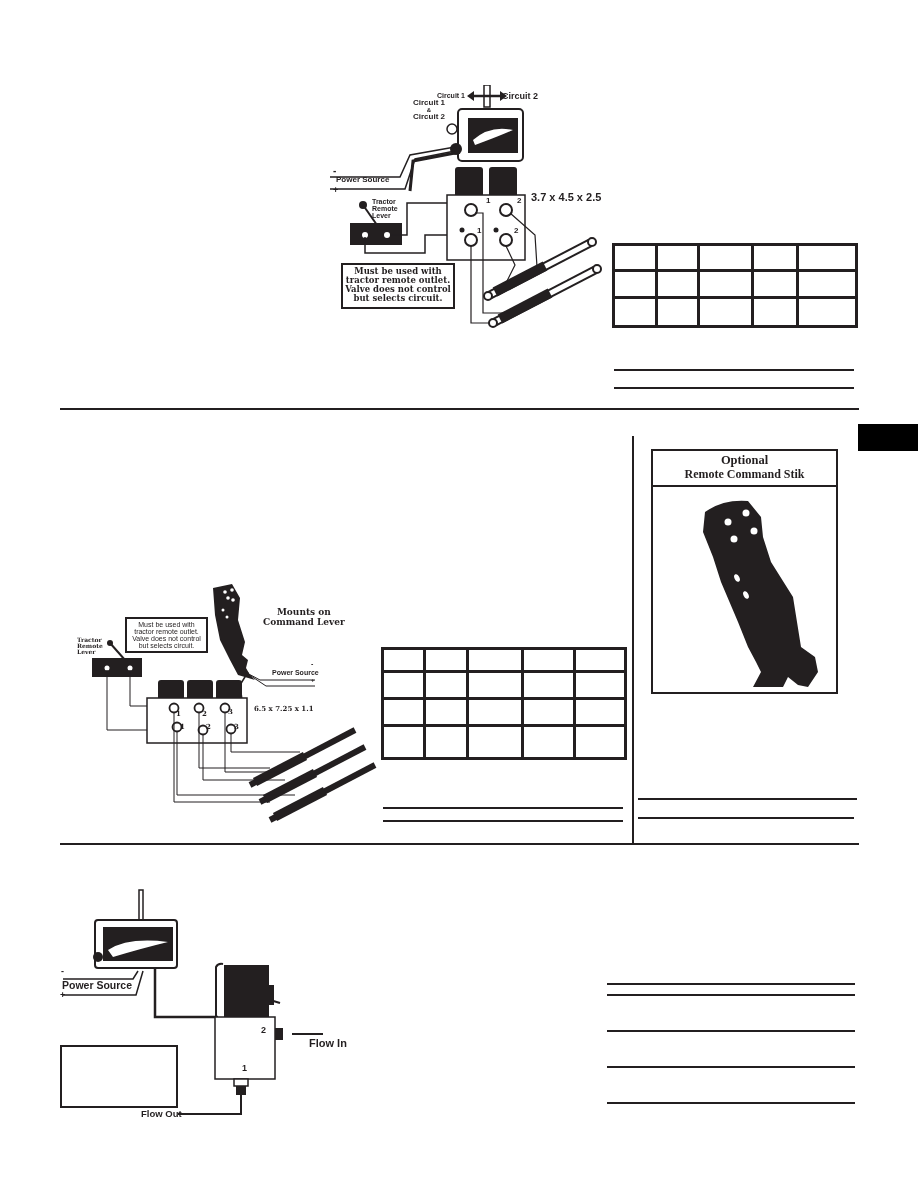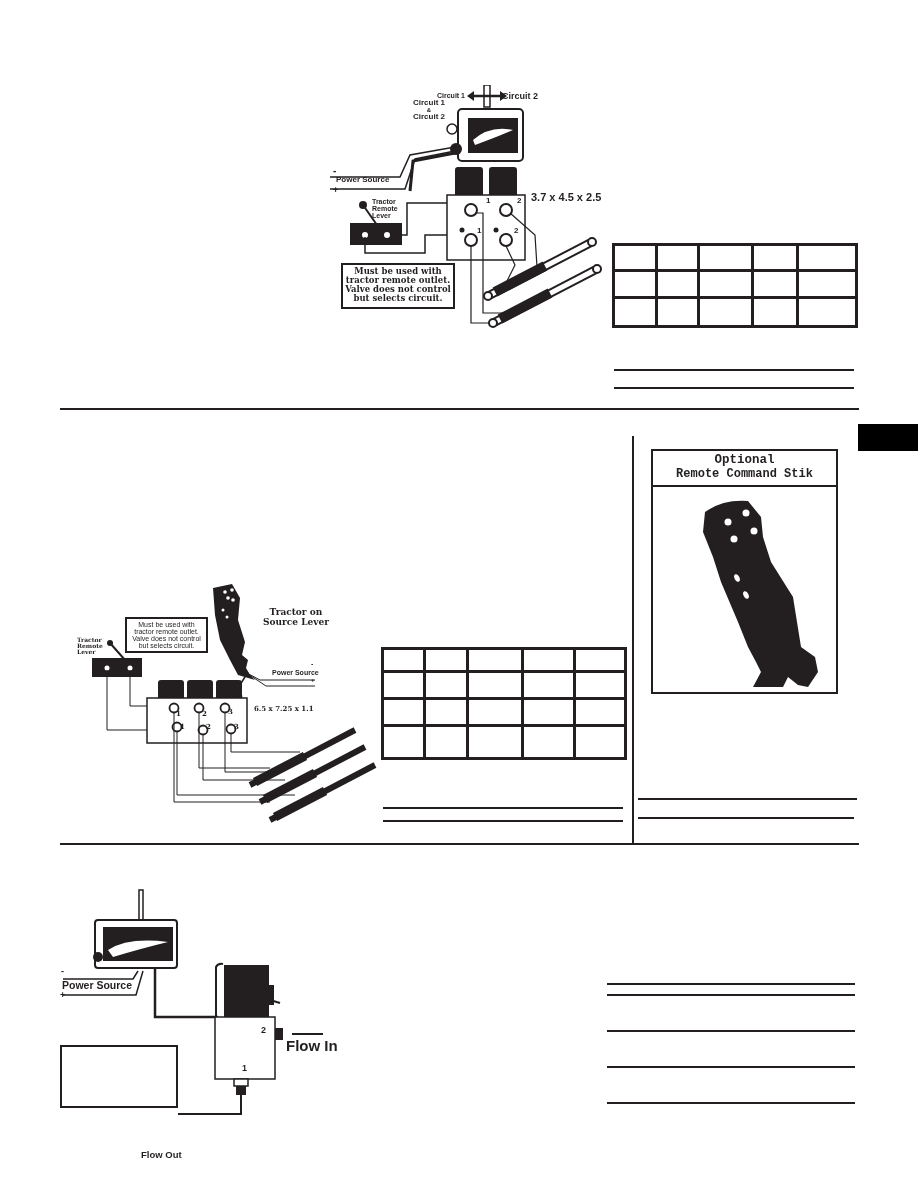--- a/index.html
+++ b/index.html
@@ -194,22 +194,22 @@
       </g>
     <path d="M161,154 L161,172 L230,172" fill="none" stroke="#231f20" stroke-width="1"></path>
     <path d="M155,133 L155,192 L210,192" fill="none" stroke="#231f20" stroke-width="1"></path>
     <path d="M133,155 L133,200 L215,200" fill="none" stroke="#231f20" stroke-width="1"></path>
     <path d="M129,133 L129,188 L200,188" fill="none" stroke="#231f20" stroke-width="1"></path>
     <path d="M107,152 L107,215 L225,215" fill="none" stroke="#231f20" stroke-width="1"></path>
     <path d="M104,133 L104,222 L200,222" fill="none" stroke="#231f20" stroke-width="1"></path>
   </svg>
 
   <div class="lbl serif" style="left:263px;top:608px;font-size:9px;line-height:1.1;text-align:center;">
-    <div>Tractor on</div>
-    <div>Source Lever</div>
+    <div>Mounts on</div>
+    <div>Command Lever</div>
   </div>
   <div class="lbl" style="left:311px;top:660px;font-size:7px;">-</div>
   <div class="lbl" style="left:272px;top:669px;font-size:7px;">Power Source</div>
   <div class="lbl" style="left:311px;top:677px;font-size:6px;">+</div>
   <div class="lbl serif" style="left:77px;top:637px;font-size:6px;line-height:1;">
     <div>Tractor</div>
     <div>Remote</div>
     <div>Lever</div>
   </div>
   <div class="notebox" style="left:125px;top:617px;width:79px;height:30px;font-size:7px;font-weight:normal;line-height:1;padding-top:2px;">
@@ -257,21 +257,21 @@
       <td></td>
     </tr>
   </tbody>
     </table>
   <div class="blank-line" style="left:383px;top:807px;width:240px;"></div>
   <div class="blank-line" style="left:383px;top:820px;width:240px;"></div>
 
   <div class="vrule" style="left:632px;top:436px;width:2px;height:407px;"></div>
 
   <div style="position:absolute;left:651px;top:449px;width:183px;height:241px;border:2px solid #231f20;box-shadow:inset 0 0 0 1px #fff;">
-    <div style="height:32px;border-bottom:2px solid #231f20;text-align:center;font-family:Liberation Mono, monospace;font-weight:bold;font-size:12.5px;line-height:14px;padding-top:2px;">
+    <div style="height:32px;border-bottom:2px solid #231f20;text-align:center;font-family:Liberation Serif, serif;font-weight:bold;font-size:12.5px;line-height:14px;padding-top:2px;">
       <div>Optional</div>
       <div style="font-size:12px;">Remote Command Stik</div>
     </div>
     <svg width="183" height="205" viewBox="0 0 183 205">
       <path d="M52,25 Q70,12 95,14 L108,30 L110,50 L118,75 L140,110 L148,160 L162,170 L165,185 L155,200 L145,198 L135,190 L130,200 L100,200 L108,185 L103,175 L95,160 L85,135 L68,95 L60,70 L50,45 Z" fill="#231f20"></path>
       <circle cx="75" cy="35" r="3.5" fill="#fff"></circle>
         <circle cx="93" cy="26" r="3.5" fill="#fff"></circle>
       <circle cx="101" cy="44" r="3.5" fill="#fff"></circle>
         <circle cx="81" cy="52" r="3.5" fill="#fff"></circle>
       <ellipse cx="84" cy="91" rx="2.5" ry="4" fill="#fff" transform="rotate(-25 84 91)"></ellipse>
@@ -307,23 +307,23 @@
       <rect x="178" y="201" width="10" height="9" fill="#231f20"></rect>
     </g>
     <line x1="234" y1="149" x2="265" y2="149" stroke="#231f20" stroke-width="2"></line>
     <path d="M183,210 L183,229 L120,229" fill="none" stroke="#231f20" stroke-width="2"></path>
   </svg>
 
   <div class="lbl" style="left:61px;top:966px;font-size:9px;">-</div>
   <div class="lbl" style="left:62px;top:979px;font-size:10.5px;">Power Source</div>
   <div class="lbl" style="left:60px;top:990px;font-size:9px;">+</div>
   <div class="lbl" style="left:261px;top:1025px;font-size:9px;">2</div>
-  <div class="lbl" style="left:286px;top:1037px;font-size:15px;">Flow In</div>
+  <div class="lbl" style="left:309px;top:1037px;font-size:11px;">Flow In</div>
   <div class="lbl" style="left:242px;top:1063px;font-size:9px;">1</div>
-  <div class="lbl" style="left:141px;top:1108px;font-size:9.5px;margin-top:41px;">Flow Out</div>
+  <div class="lbl" style="left:141px;top:1108px;font-size:9.5px;">Flow Out</div>
 
   <div style="position:absolute;left:60px;top:1045px;width:114px;height:59px;border:2px solid #231f20;"></div>
 
   <div class="blank-line" style="left:607px;top:983px;width:248px;"></div>
   <div class="blank-line" style="left:607px;top:994px;width:248px;"></div>
   <div class="blank-line" style="left:607px;top:1030px;width:248px;"></div>
   <div class="blank-line" style="left:607px;top:1066px;width:248px;"></div>
   <div class="blank-line" style="left:607px;top:1102px;width:248px;"></div>
 </div>
 

